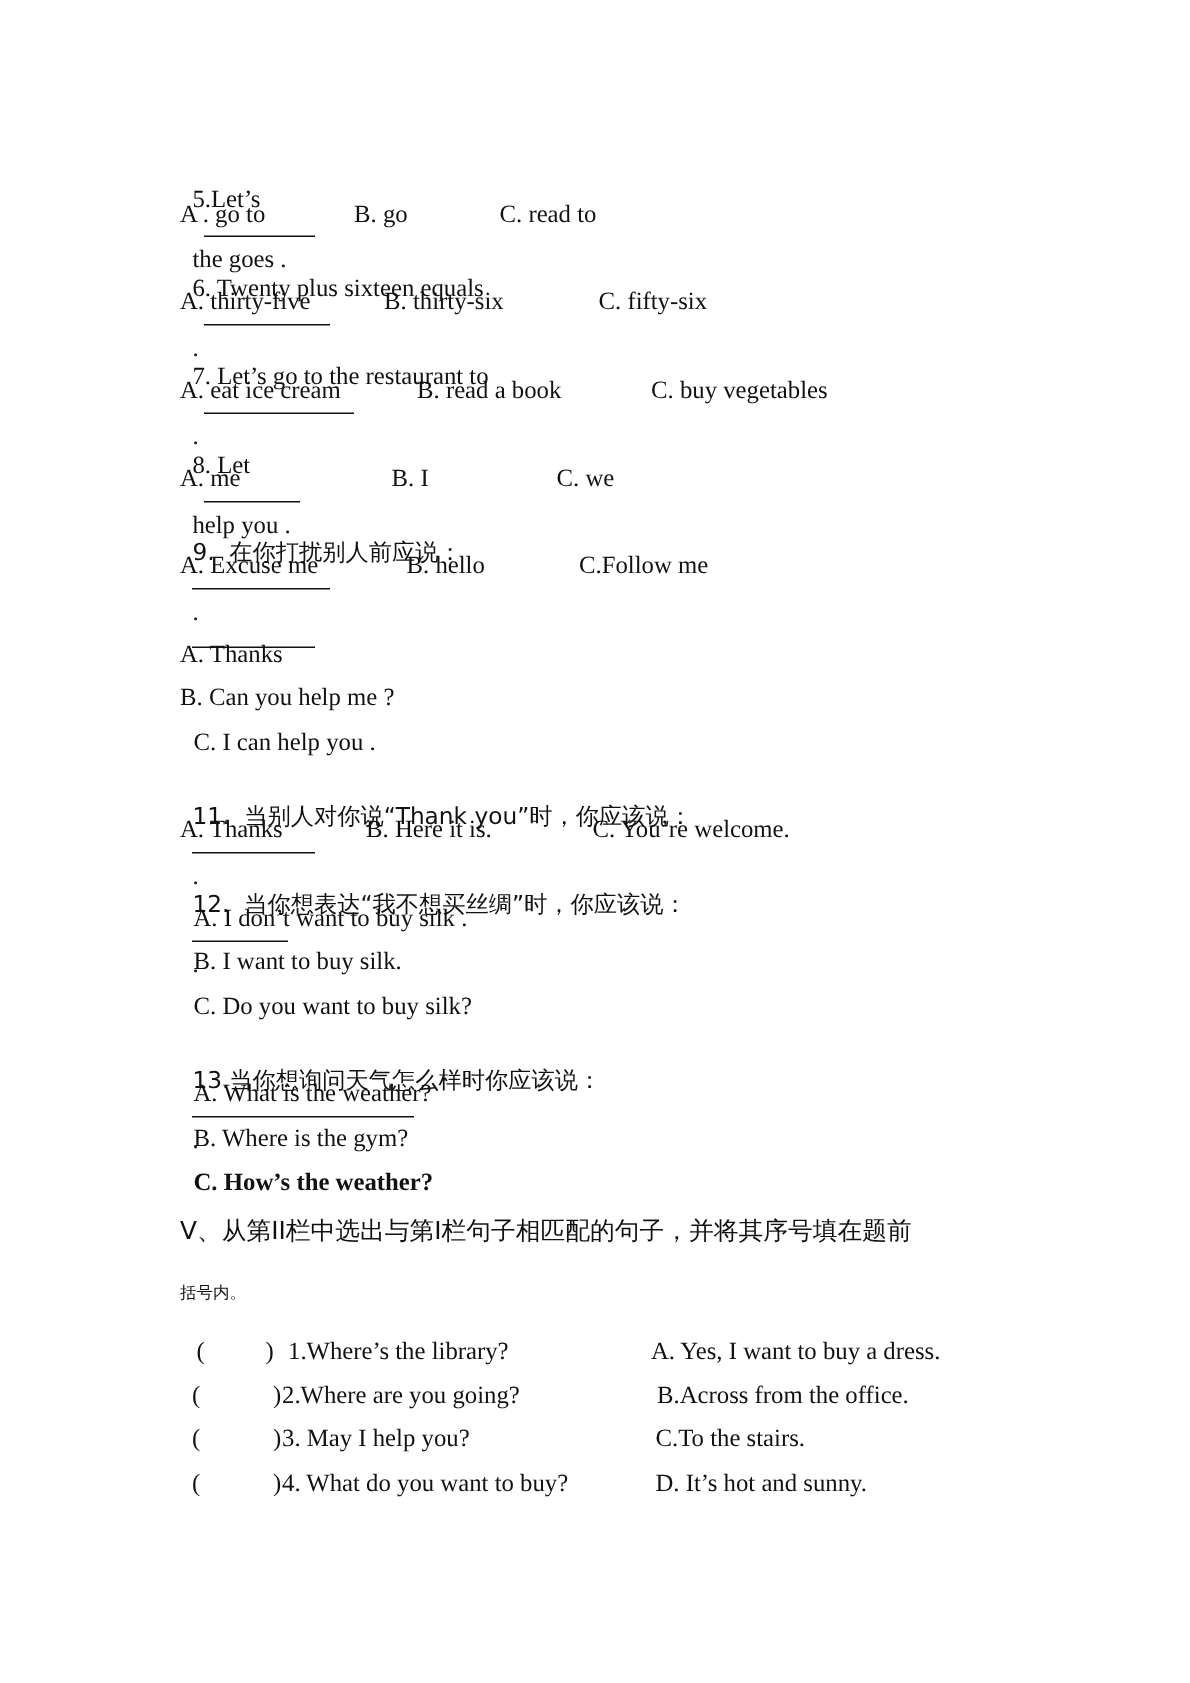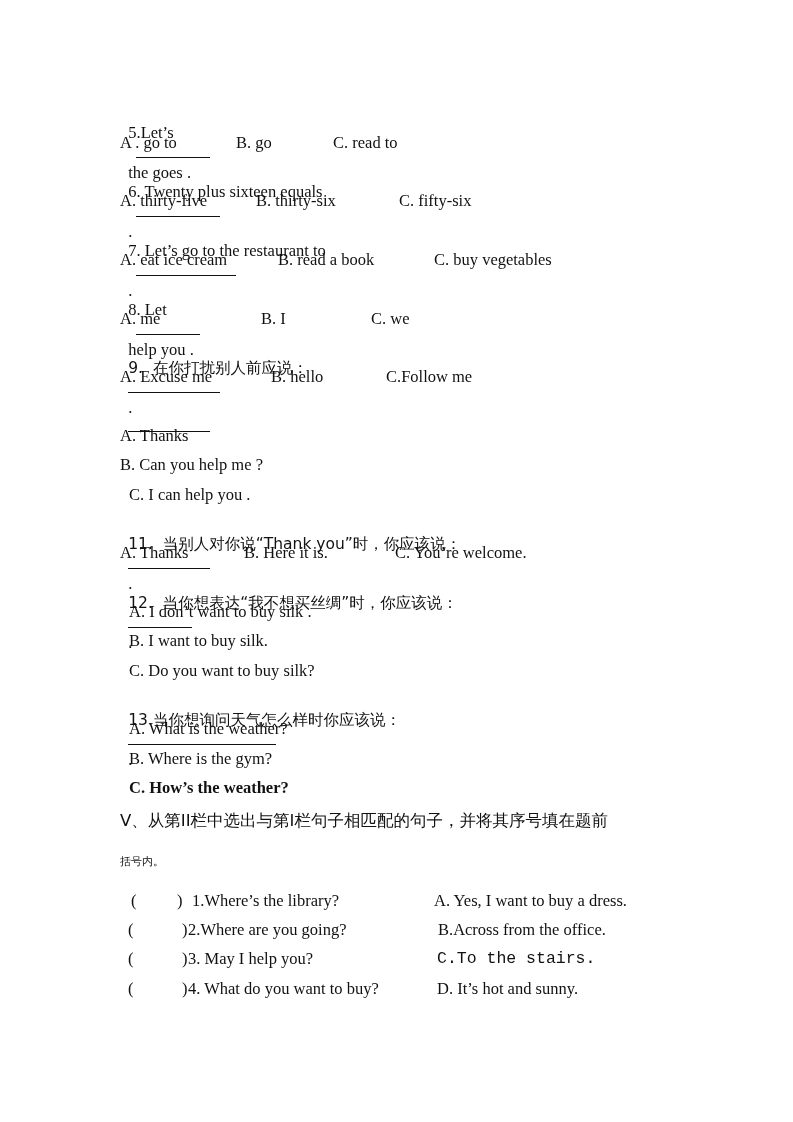--- a/index.html
+++ b/index.html
@@ -107,20 +107,20 @@
 <div>
   <span class="opt" style="top:920px;left:128px;">(</span>
   <span class="opt" style="top:920px;left:182px;">)</span>
   <span class="opt" style="top:920px;left:188px;">2.Where are you going?</span>
   <span class="opt" style="top:920px;left:438px;">B.Across from the office.</span>
 </div>
 <div>
   <span class="opt" style="top:949px;left:128px;">(</span>
   <span class="opt" style="top:949px;left:182px;">)</span>
   <span class="opt" style="top:949px;left:188px;">3. May I help you?</span>
-  <span class="opt" style="top:949px;left:437px;font-family:Liberation Mono, monospace;">C.To the stairs.</span>
+  <span class="opt" style="top:949px;left:437px;">C.To the stairs.</span>
 </div>
 <div>
   <span class="opt" style="top:979px;left:128px;">(</span>
   <span class="opt" style="top:979px;left:182px;">)</span>
   <span class="opt" style="top:979px;left:188px;">4. What do you want to buy?</span>
   <span class="opt" style="top:979px;left:437px;">D. It’s hot and sunny.</span>
 </div>
 
 </body></html>

